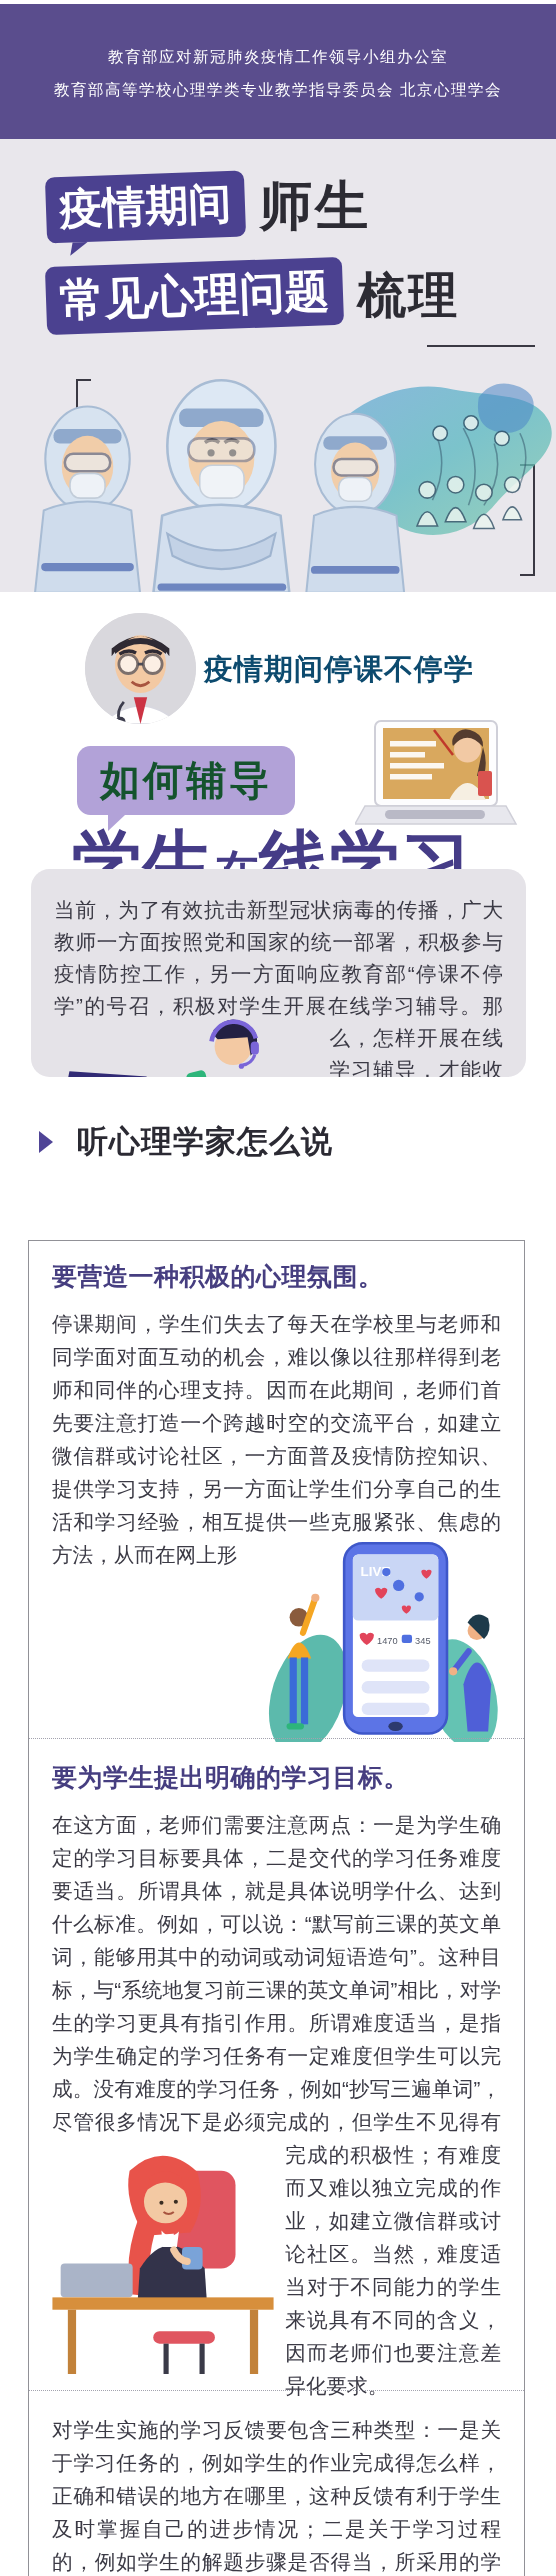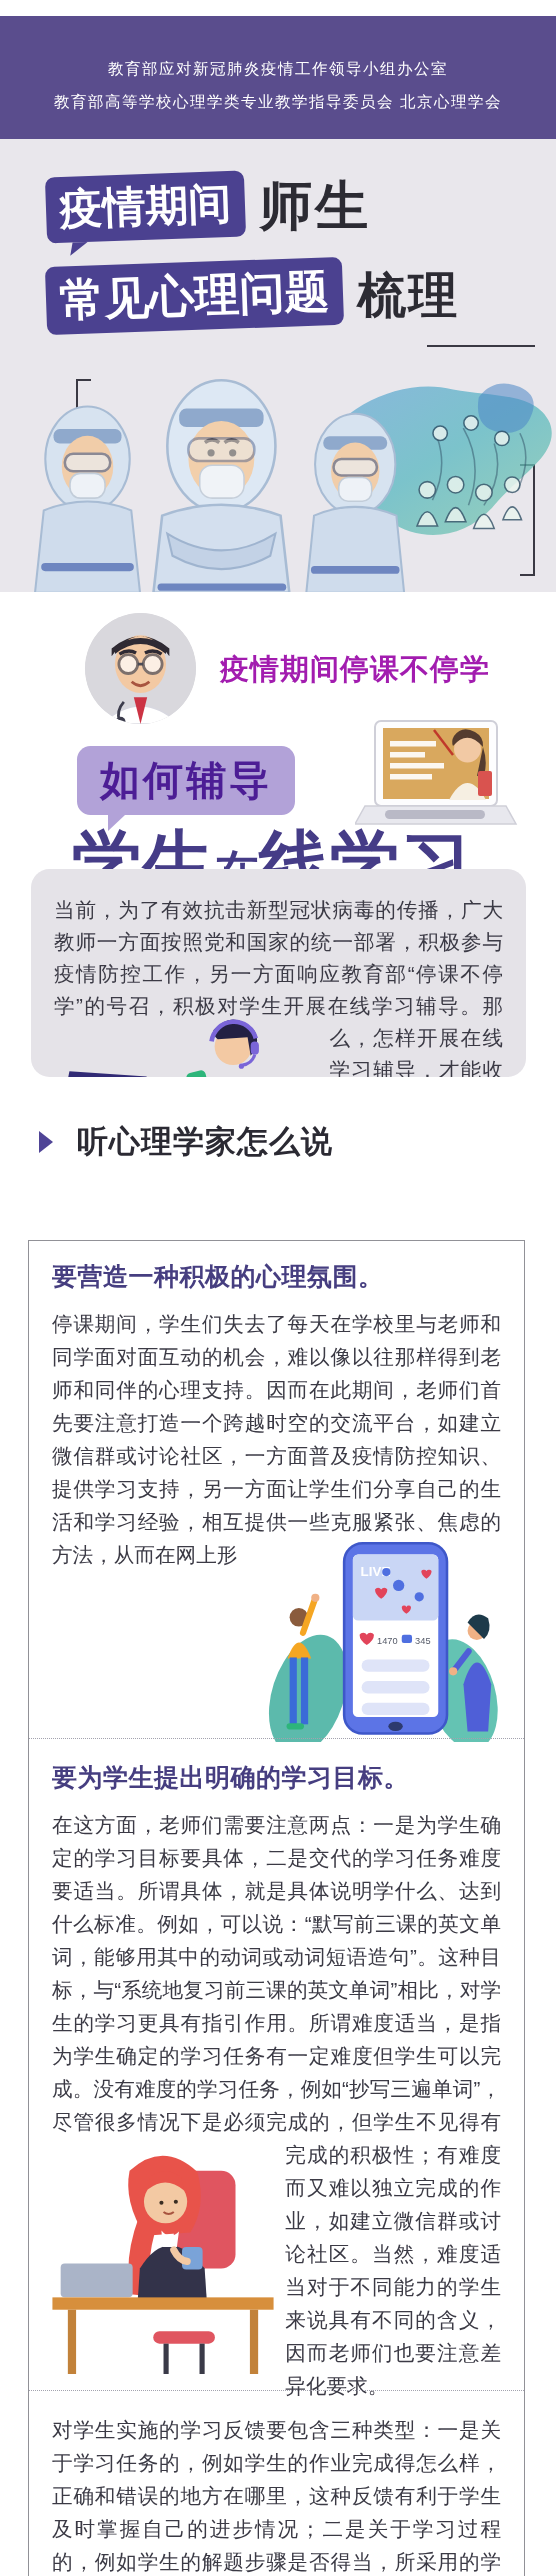--- a/index.html
+++ b/index.html
@@ -1,20 +1,20 @@
 <!DOCTYPE html>
 <html style="font-size:8.2px"><head>
 <meta charset="utf-8">
 <style>
   html,body{margin:0;padding:0;}
   body{width:556px;height:3808px;position:relative;background:#ffffff;
        font-family:"Liberation Sans","DejaVu Sans",sans-serif;color:#3b3a45;}
   .abs{position:absolute;}
   
-  .header{position:absolute;top:16px;left:0;width:556px;height:139px;background:#5a4d8d;
+  .header{position:absolute;top:4px;left:0;width:556px;height:139px;background:#5a4d8d;
           display:flex;flex-direction:column;justify-content:center;align-items:center;gap:12px;}
   .header .hline{color:#ffffff;font-size:15.5px;letter-spacing:1.5px;font-weight:500;white-space:nowrap;}
   
   .hero{position:absolute;top:139px;left:0;width:556px;height:453px;background:#e9e7ec;overflow:hidden;}
   .title-row{position:absolute;left:46px;display:flex;align-items:center;gap:14.4px;}
   .badge{background:#4b4190;color:#ffffff;font-weight:800;border-radius:9.3px;
          padding:4.1px 13.4px;position:relative;transform:rotate(-2deg);display:inline-block;}
   .badge .tail{position:absolute;left:24px;bottom:-12.4px;width:0;height:0;
          border-left:15.5px solid #4b4190;border-bottom:13.4px solid transparent;transform:skewX(-12deg);}
   .t1{font-size:43px;}
@@ -24,22 +24,22 @@
   .s2{font-size:49px;letter-spacing:2.1px;}
   .bracket{position:absolute;border:0 solid #3a3943;}
   .bk-left{left:76px;top:240px;width:13.4px;height:155px;border-left:2.1px solid #3a3943;
            border-top:2.1px solid #3a3943;border-bottom:2.1px solid #3a3943;}
   .bk-right-line{right:20.6px;top:206px;width:108px;height:2.1px;background:#3a3943;}
   .bk-right{right:20.6px;top:325px;width:13.4px;height:108px;border-right:2.1px solid #3a3943;
             border-top:2.1px solid #3a3943;border-bottom:2.1px solid #3a3943;}
   
   .avatar-circle{position:absolute;left:85px;top:613px;width:111px;height:111px;border-radius:50%;
                  background:#d9d8dd;overflow:hidden;}
-  .intro-sub{position:absolute;left:220px;top:650px;font-size:29px;font-weight:800;color:#a21caf;letter-spacing:1px;}
-  .bubble{position:absolute;left:77px;top:746px;background:#b2a2d8;color:#4c1d95;font-size:40px;
+  .intro-sub{position:absolute;left:204px;top:650px;font-size:29px;font-weight:800;color:#0c4a6e;letter-spacing:1px;}
+  .bubble{position:absolute;left:77px;top:746px;background:#b2a2d8;color:#14532d;font-size:40px;
           font-weight:800;padding:7.2px 23px;border-radius:13.4px;letter-spacing:3.1px;}
   .bubble .tail{position:absolute;left:31px;bottom:-15.5px;width:0;height:0;
           border-left:17.5px solid #b2a2d8;border-bottom:16.5px solid transparent;}
   .laptop-ill{position:absolute;left:355px;top:719px;}
   .big-title{position:absolute;left:72px;top:817px;color:#453c87;font-weight:800;white-space:nowrap;}
   .big-title .bt-big{font-size:70px;letter-spacing:1px;text-align:center;}
   .big-title .bt-small{font-size:45px;}
   .intro-box{position:absolute;left:31px;top:869px;width:495px;height:208px;background:#e5e3e8;
              border-radius:18.5px;box-sizing:border-box;padding:25px 23px 0 23px;overflow:hidden;}
   .body-text{font-size:20.6px;line-height:32px;color:#3b3a45;text-align:justify;margin:0;}

